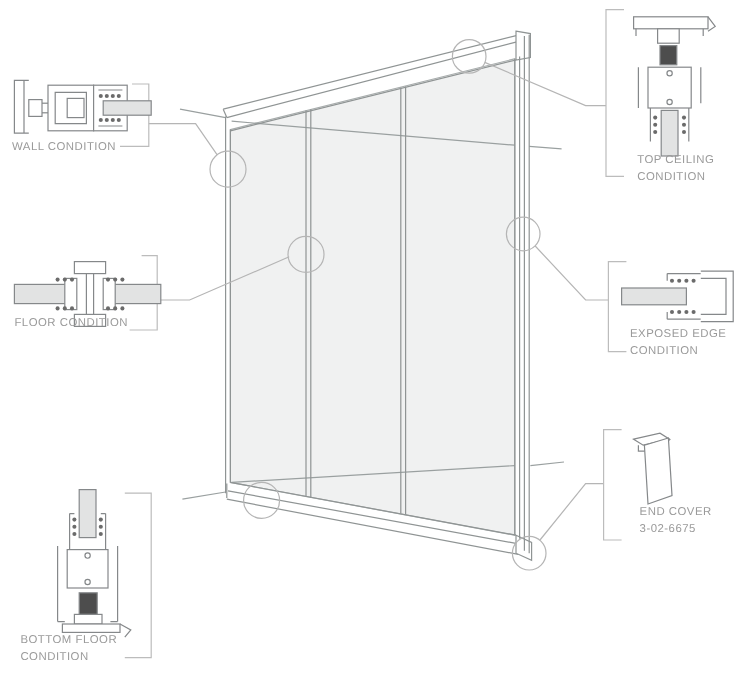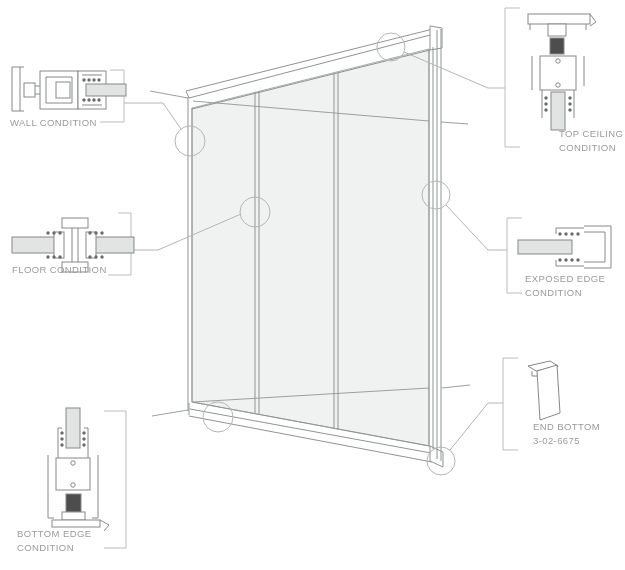--- a/index.html
+++ b/index.html
@@ -218,32 +218,32 @@
 
 <div class="callout-label" style="left:10px;top:116px;">
   <div>WALL CONDITION</div>
 </div>
 
 <div class="callout-label" style="left:12px;top:263px;">
   <div>FLOOR CONDITION</div>
 </div>
 
 <div class="callout-label" style="left:17px;top:527px;">
-  <div>BOTTOM EDGE</div>
+  <div>BOTTOM FLOOR</div>
   <div>CONDITION</div>
 </div>
 
-<div class="callout-label" style="left:531px;top:127px;margin-left:28px;">
+<div class="callout-label" style="left:531px;top:127px;">
   <div>TOP CEILING</div>
   <div>CONDITION</div>
 </div>
 
 <div class="callout-label" style="left:525px;top:272px;">
   <div>EXPOSED EDGE</div>
   <div>CONDITION</div>
 </div>
 
 <div class="callout-label" style="left:533px;top:420px;">
-  <div>END BOTTOM</div>
+  <div>END COVER</div>
   <div>3-02-6675</div>
 </div>
 
 </div>
 
 </body></html>

